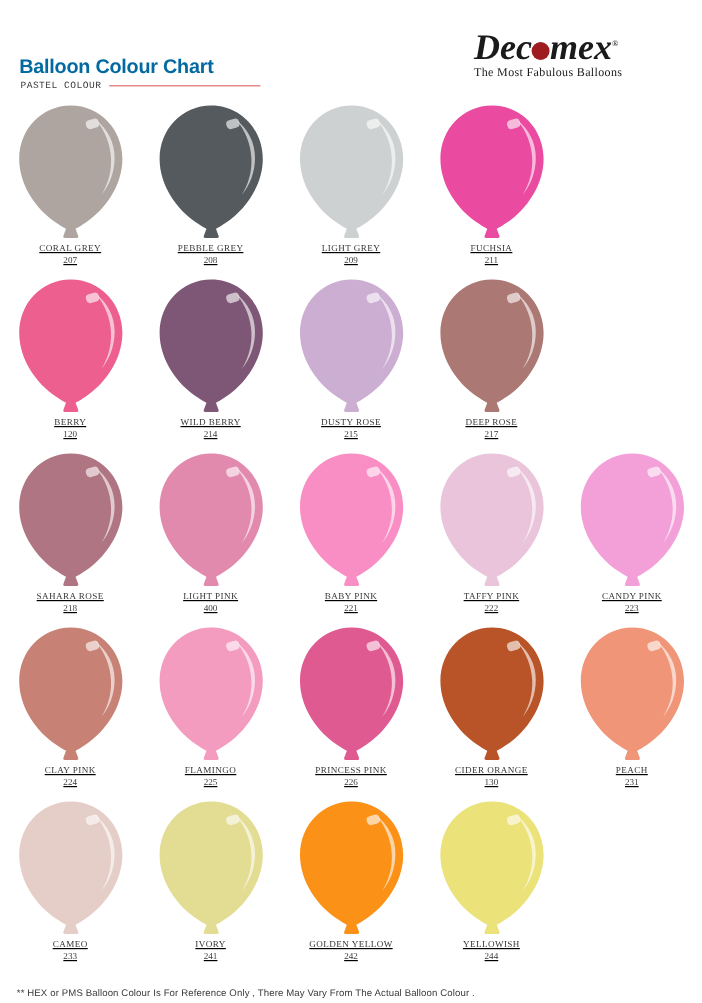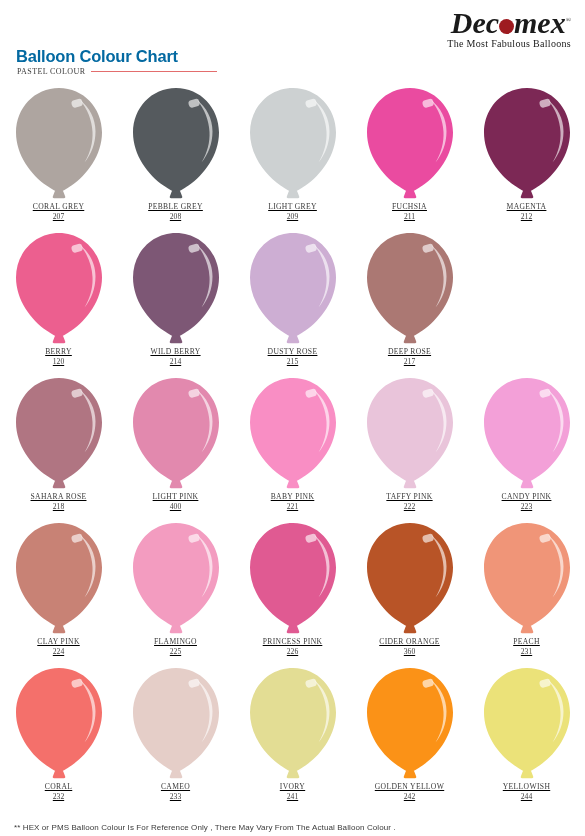--- a/index.html
+++ b/index.html
@@ -34,41 +34,41 @@
   }
   .subtitle-row {
     position: absolute;
     left: 17px;
     top: 67px;
     display: flex;
     align-items: center;
     width: 200px;
   }
   .subtitle {
-    font-family: Liberation Serif, serif;
+    font-family: Liberation Mono, monospace;
     font-size: 8px;
     color: #3b3b3b;
     letter-spacing: 0.4px;
     white-space: nowrap;
   }
   .subtitle-rule {
     flex: 1;
     height: 1px;
     background: #e36d6d;
     margin-left: 6px;
   }
 
   
   .logo {
     position: absolute;
     right: 14px;
-    top: 4px;
+    top: 20px;
     width: 176px;
     height: 54px;
-    text-align: right;
+    text-align: left;
   }
   .logo-word {
     position: relative;
     font-family: "Liberation Serif", serif;
     font-style: italic;
     font-weight: bold;
     font-size: 30px;
     color: #1a1a1a;
     letter-spacing: 0px;
     line-height: 32px;
@@ -220,32 +220,20 @@
           <svg class="balloon-svg" width="92" height="116" viewBox="0 0 92 116">
             <path d="M46 2 C70.5 2 89 22 89 46.5 C89 69 74 89 58.5 99.5 C53 103.2 49.5 105.6 46 105.6 C42.5 105.6 39 103.2 33.5 99.5 C18 89 3 69 3 46.5 C3 22 21.5 2 46 2 Z" fill="#ea4ba0"></path>
             <path d="M42.2 104.2 h7.6 l2.4 6.4 c0.3 0.9 -0.3 1.7 -1.2 1.7 h-10 c-0.9 0 -1.5 -0.8 -1.2 -1.7 Z" fill="#ea4ba0"></path>
             <path d="M67 14 C76.5 21.5 82.5 32.5 82.5 45.5 C82.5 58 78 68.5 71.5 76.5 C77.5 66.5 80 56 79.5 46 C79 34.5 74.5 23 67 14 Z" fill="#ffffff" opacity="0.62"></path>
             <rect x="58.5" y="13.5" width="11" height="7.5" rx="3.2" fill="#ffffff" opacity="0.62" transform="rotate(-16 64 17)"></rect>
           </svg>
         </div>
         <div class="label">FUCHSIA</div>
         <div class="code">211</div>
       </div>
-      <div class="cell">
-        <div class="balloon-wrap">
-          <svg class="balloon-svg" width="92" height="116" viewBox="0 0 92 116">
-            <path d="M46 2 C70.5 2 89 22 89 46.5 C89 69 74 89 58.5 99.5 C53 103.2 49.5 105.6 46 105.6 C42.5 105.6 39 103.2 33.5 99.5 C18 89 3 69 3 46.5 C3 22 21.5 2 46 2 Z" fill="#7c2855"></path>
-            <path d="M42.2 104.2 h7.6 l2.4 6.4 c0.3 0.9 -0.3 1.7 -1.2 1.7 h-10 c-0.9 0 -1.5 -0.8 -1.2 -1.7 Z" fill="#7c2855"></path>
-            <path d="M67 14 C76.5 21.5 82.5 32.5 82.5 45.5 C82.5 58 78 68.5 71.5 76.5 C77.5 66.5 80 56 79.5 46 C79 34.5 74.5 23 67 14 Z" fill="#ffffff" opacity="0.62"></path>
-            <rect x="58.5" y="13.5" width="11" height="7.5" rx="3.2" fill="#ffffff" opacity="0.62" transform="rotate(-16 64 17)"></rect>
-          </svg>
-        </div>
-        <div class="label">MAGENTA</div>
-        <div class="code">212</div>
-      </div>
     </div>
     <div class="row">
       <div class="cell">
         <div class="balloon-wrap">
           <svg class="balloon-svg" width="92" height="116" viewBox="0 0 92 116">
             <path d="M46 2 C70.5 2 89 22 89 46.5 C89 69 74 89 58.5 99.5 C53 103.2 49.5 105.6 46 105.6 C42.5 105.6 39 103.2 33.5 99.5 C18 89 3 69 3 46.5 C3 22 21.5 2 46 2 Z" fill="#ec5f8f"></path>
             <path d="M42.2 104.2 h7.6 l2.4 6.4 c0.3 0.9 -0.3 1.7 -1.2 1.7 h-10 c-0.9 0 -1.5 -0.8 -1.2 -1.7 Z" fill="#ec5f8f"></path>
             <path d="M67 14 C76.5 21.5 82.5 32.5 82.5 45.5 C82.5 58 78 68.5 71.5 76.5 C77.5 66.5 80 56 79.5 46 C79 34.5 74.5 23 67 14 Z" fill="#ffffff" opacity="0.62"></path>
             <rect x="58.5" y="13.5" width="11" height="7.5" rx="3.2" fill="#ffffff" opacity="0.62" transform="rotate(-16 64 17)"></rect>
           </svg>
@@ -392,51 +380,39 @@
       <div class="cell">
         <div class="balloon-wrap">
           <svg class="balloon-svg" width="92" height="116" viewBox="0 0 92 116">
             <path d="M46 2 C70.5 2 89 22 89 46.5 C89 69 74 89 58.5 99.5 C53 103.2 49.5 105.6 46 105.6 C42.5 105.6 39 103.2 33.5 99.5 C18 89 3 69 3 46.5 C3 22 21.5 2 46 2 Z" fill="#b85427"></path>
             <path d="M42.2 104.2 h7.6 l2.4 6.4 c0.3 0.9 -0.3 1.7 -1.2 1.7 h-10 c-0.9 0 -1.5 -0.8 -1.2 -1.7 Z" fill="#b85427"></path>
             <path d="M67 14 C76.5 21.5 82.5 32.5 82.5 45.5 C82.5 58 78 68.5 71.5 76.5 C77.5 66.5 80 56 79.5 46 C79 34.5 74.5 23 67 14 Z" fill="#ffffff" opacity="0.62"></path>
             <rect x="58.5" y="13.5" width="11" height="7.5" rx="3.2" fill="#ffffff" opacity="0.62" transform="rotate(-16 64 17)"></rect>
           </svg>
         </div>
         <div class="label">CIDER ORANGE</div>
-        <div class="code">360</div>
+        <div class="code">130</div>
       </div>
       <div class="cell">
         <div class="balloon-wrap">
           <svg class="balloon-svg" width="92" height="116" viewBox="0 0 92 116">
             <path d="M46 2 C70.5 2 89 22 89 46.5 C89 69 74 89 58.5 99.5 C53 103.2 49.5 105.6 46 105.6 C42.5 105.6 39 103.2 33.5 99.5 C18 89 3 69 3 46.5 C3 22 21.5 2 46 2 Z" fill="#f09578"></path>
             <path d="M42.2 104.2 h7.6 l2.4 6.4 c0.3 0.9 -0.3 1.7 -1.2 1.7 h-10 c-0.9 0 -1.5 -0.8 -1.2 -1.7 Z" fill="#f09578"></path>
             <path d="M67 14 C76.5 21.5 82.5 32.5 82.5 45.5 C82.5 58 78 68.5 71.5 76.5 C77.5 66.5 80 56 79.5 46 C79 34.5 74.5 23 67 14 Z" fill="#ffffff" opacity="0.62"></path>
             <rect x="58.5" y="13.5" width="11" height="7.5" rx="3.2" fill="#ffffff" opacity="0.62" transform="rotate(-16 64 17)"></rect>
           </svg>
         </div>
         <div class="label">PEACH</div>
         <div class="code">231</div>
       </div>
     </div>
     <div class="row">
       <div class="cell">
         <div class="balloon-wrap">
           <svg class="balloon-svg" width="92" height="116" viewBox="0 0 92 116">
-            <path d="M46 2 C70.5 2 89 22 89 46.5 C89 69 74 89 58.5 99.5 C53 103.2 49.5 105.6 46 105.6 C42.5 105.6 39 103.2 33.5 99.5 C18 89 3 69 3 46.5 C3 22 21.5 2 46 2 Z" fill="#f4706b"></path>
-            <path d="M42.2 104.2 h7.6 l2.4 6.4 c0.3 0.9 -0.3 1.7 -1.2 1.7 h-10 c-0.9 0 -1.5 -0.8 -1.2 -1.7 Z" fill="#f4706b"></path>
-            <path d="M67 14 C76.5 21.5 82.5 32.5 82.5 45.5 C82.5 58 78 68.5 71.5 76.5 C77.5 66.5 80 56 79.5 46 C79 34.5 74.5 23 67 14 Z" fill="#ffffff" opacity="0.62"></path>
-            <rect x="58.5" y="13.5" width="11" height="7.5" rx="3.2" fill="#ffffff" opacity="0.62" transform="rotate(-16 64 17)"></rect>
-          </svg>
-        </div>
-        <div class="label">CORAL</div>
-        <div class="code">232</div>
-      </div>
-      <div class="cell">
-        <div class="balloon-wrap">
-          <svg class="balloon-svg" width="92" height="116" viewBox="0 0 92 116">
             <path d="M46 2 C70.5 2 89 22 89 46.5 C89 69 74 89 58.5 99.5 C53 103.2 49.5 105.6 46 105.6 C42.5 105.6 39 103.2 33.5 99.5 C18 89 3 69 3 46.5 C3 22 21.5 2 46 2 Z" fill="#e5cec8"></path>
             <path d="M42.2 104.2 h7.6 l2.4 6.4 c0.3 0.9 -0.3 1.7 -1.2 1.7 h-10 c-0.9 0 -1.5 -0.8 -1.2 -1.7 Z" fill="#e5cec8"></path>
             <path d="M67 14 C76.5 21.5 82.5 32.5 82.5 45.5 C82.5 58 78 68.5 71.5 76.5 C77.5 66.5 80 56 79.5 46 C79 34.5 74.5 23 67 14 Z" fill="#ffffff" opacity="0.62"></path>
             <rect x="58.5" y="13.5" width="11" height="7.5" rx="3.2" fill="#ffffff" opacity="0.62" transform="rotate(-16 64 17)"></rect>
           </svg>
         </div>
         <div class="label">CAMEO</div>
         <div class="code">233</div>
       </div>
       <div class="cell">

